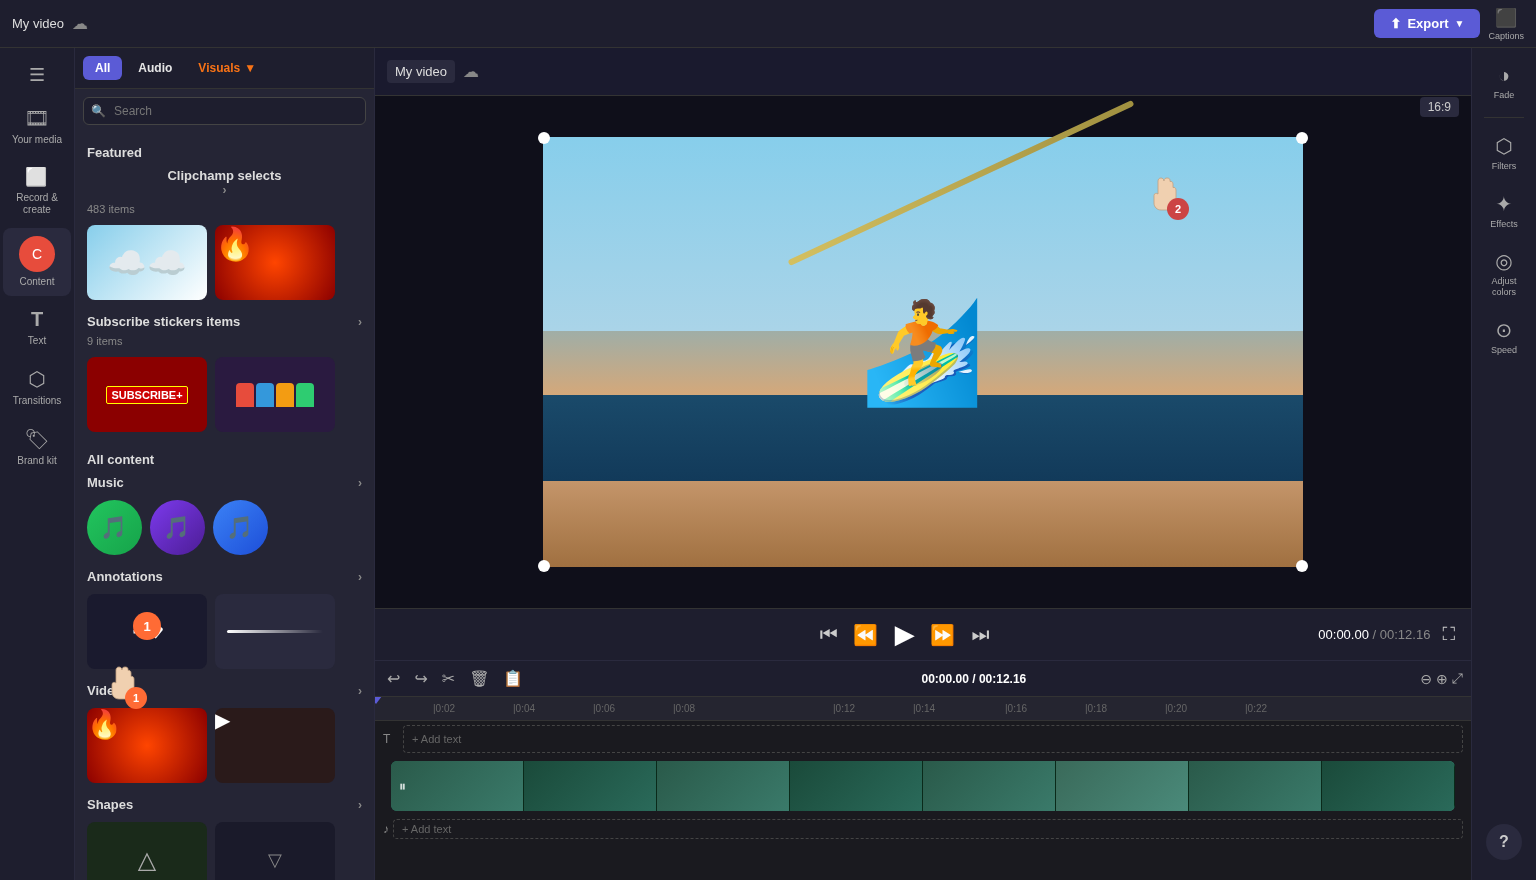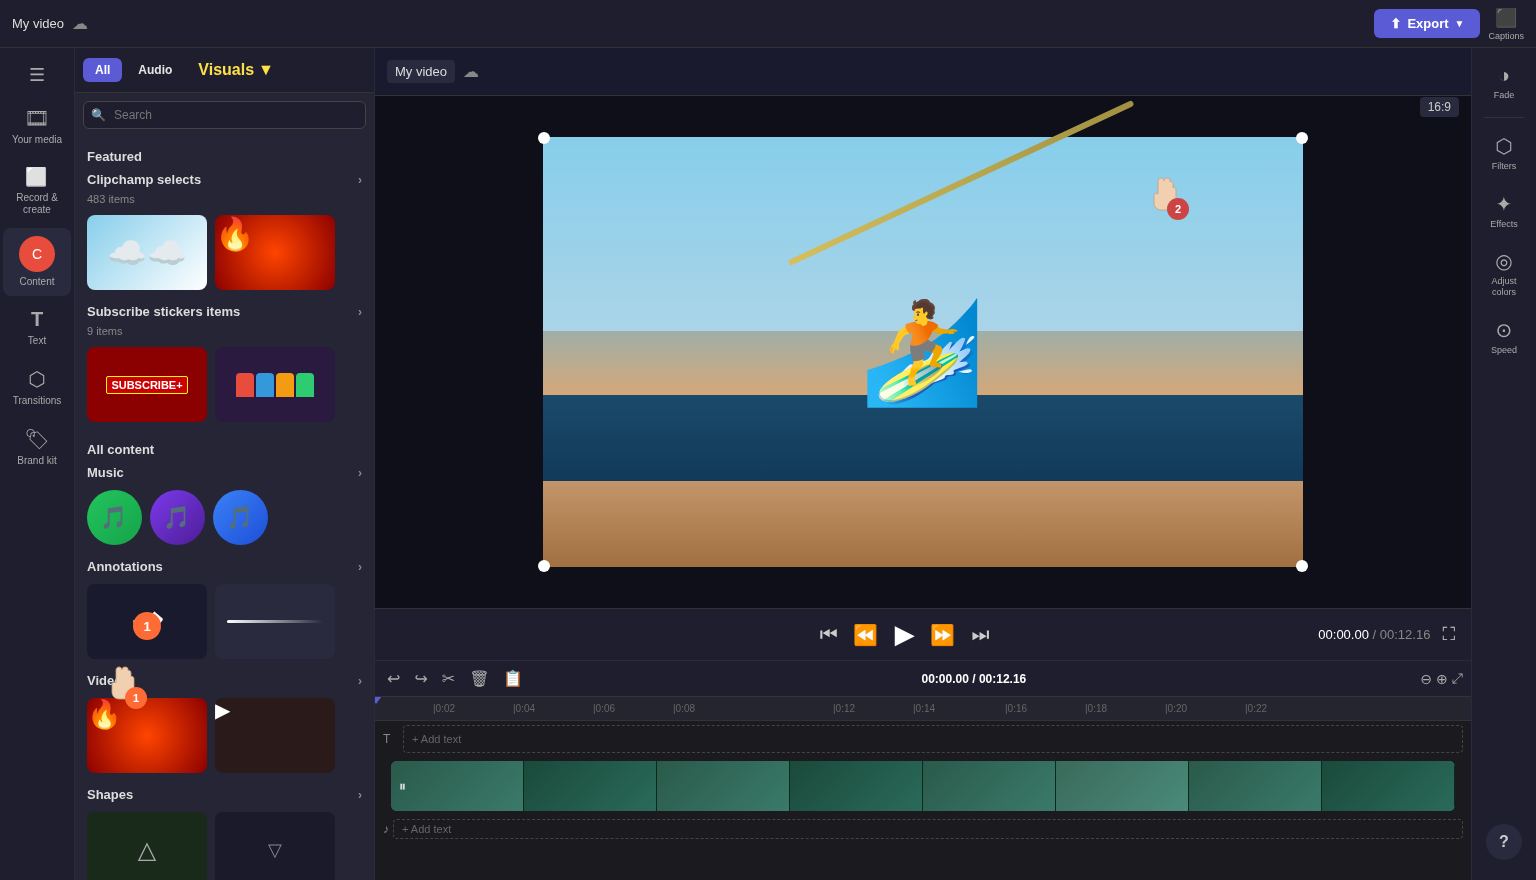--- a/index.html
+++ b/index.html
@@ -24,21 +24,21 @@
     .sidebar-icon { font-size: 20px; color: #aaa; }
     .sidebar-label { font-size: 10px; color: #aaa; text-align: center; line-height: 1.2; }
     .hamburger { font-size: 18px; color: #aaa; cursor: pointer; padding: 8px; }
 
     
     .content-panel { width: 300px; background: #252535; display: flex; flex-direction: column; border-right: 1px solid #2a2a3e; flex-shrink: 0; overflow: hidden; }
     .content-panel-tabs { display: flex; align-items: center; padding: 8px; gap: 4px; background: #1e1e2e; border-bottom: 1px solid #333; }
     .tab-btn { padding: 5px 12px; border-radius: 6px; border: none; font-size: 12px; font-weight: 600; cursor: pointer; }
     .tab-btn.active { background: #5b5bd6; color: #fff; }
     .tab-btn.inactive { background: transparent; color: #e5e5e5; }
-    .visuals-btn { display: flex; align-items: center; gap: 4px; padding: 5px 10px; border-radius: 6px; border: none; font-size: 16px; font-weight: 600; cursor: pointer; background: transparent; color: #fde047; }
+    .visuals-btn { display: flex; align-items: center; gap: 4px; padding: 5px 10px; border-radius: 6px; border: none; font-size: 12px; font-weight: 600; cursor: pointer; background: transparent; color: #f97316; }
     .search-bar { margin: 8px; position: relative; }
     .search-bar input { width: 100%; background: #1e1e2e; border: 1px solid #444; border-radius: 6px; padding: 6px 10px 6px 30px; color: #ccc; font-size: 12px; outline: none; }
     .search-bar .search-icon-pos { position: absolute; left: 8px; top: 50%; transform: translateY(-50%); color: #888; font-size: 12px; }
     .content-scroll { overflow-y: auto; flex: 1; padding: 4px 0; }
     .content-scroll::-webkit-scrollbar { width: 4px; }
     .content-scroll::-webkit-scrollbar-thumb { background: #444; border-radius: 2px; }
 
     .section-header { display: flex; align-items: center; justify-content: space-between; padding: 8px 12px 6px; font-size: 13px; font-weight: 600; color: #ddd; cursor: pointer; }
     .section-header .chevron { font-size: 12px; color: #888; }
     .section-subtitle { padding: 0 12px 6px; font-size: 11px; color: #888; }
@@ -189,21 +189,21 @@
     <div class="search-bar">
       <span class="search-icon-pos">🔍</span>
       <input type="text" placeholder="Search" style="">
     </div>
     <div class="content-scroll">
 
       <div class="section-header">
         <span>Featured</span>
       </div>
 
-      <div class="section-header" style="padding-top:2px;">
+      <div class="section-header" style="padding-top:2px;flex-direction:column;">
         <span>Clipchamp selects</span>
         <span class="chevron">›</span>
       </div>
       <div class="section-subtitle">
         <span>483 items</span>
       </div>
       <div class="item-grid">
         <div class="item-thumb rainbow-thumb">
           <span style="font-size:32px;">☁️☁️</span>
         </div>

